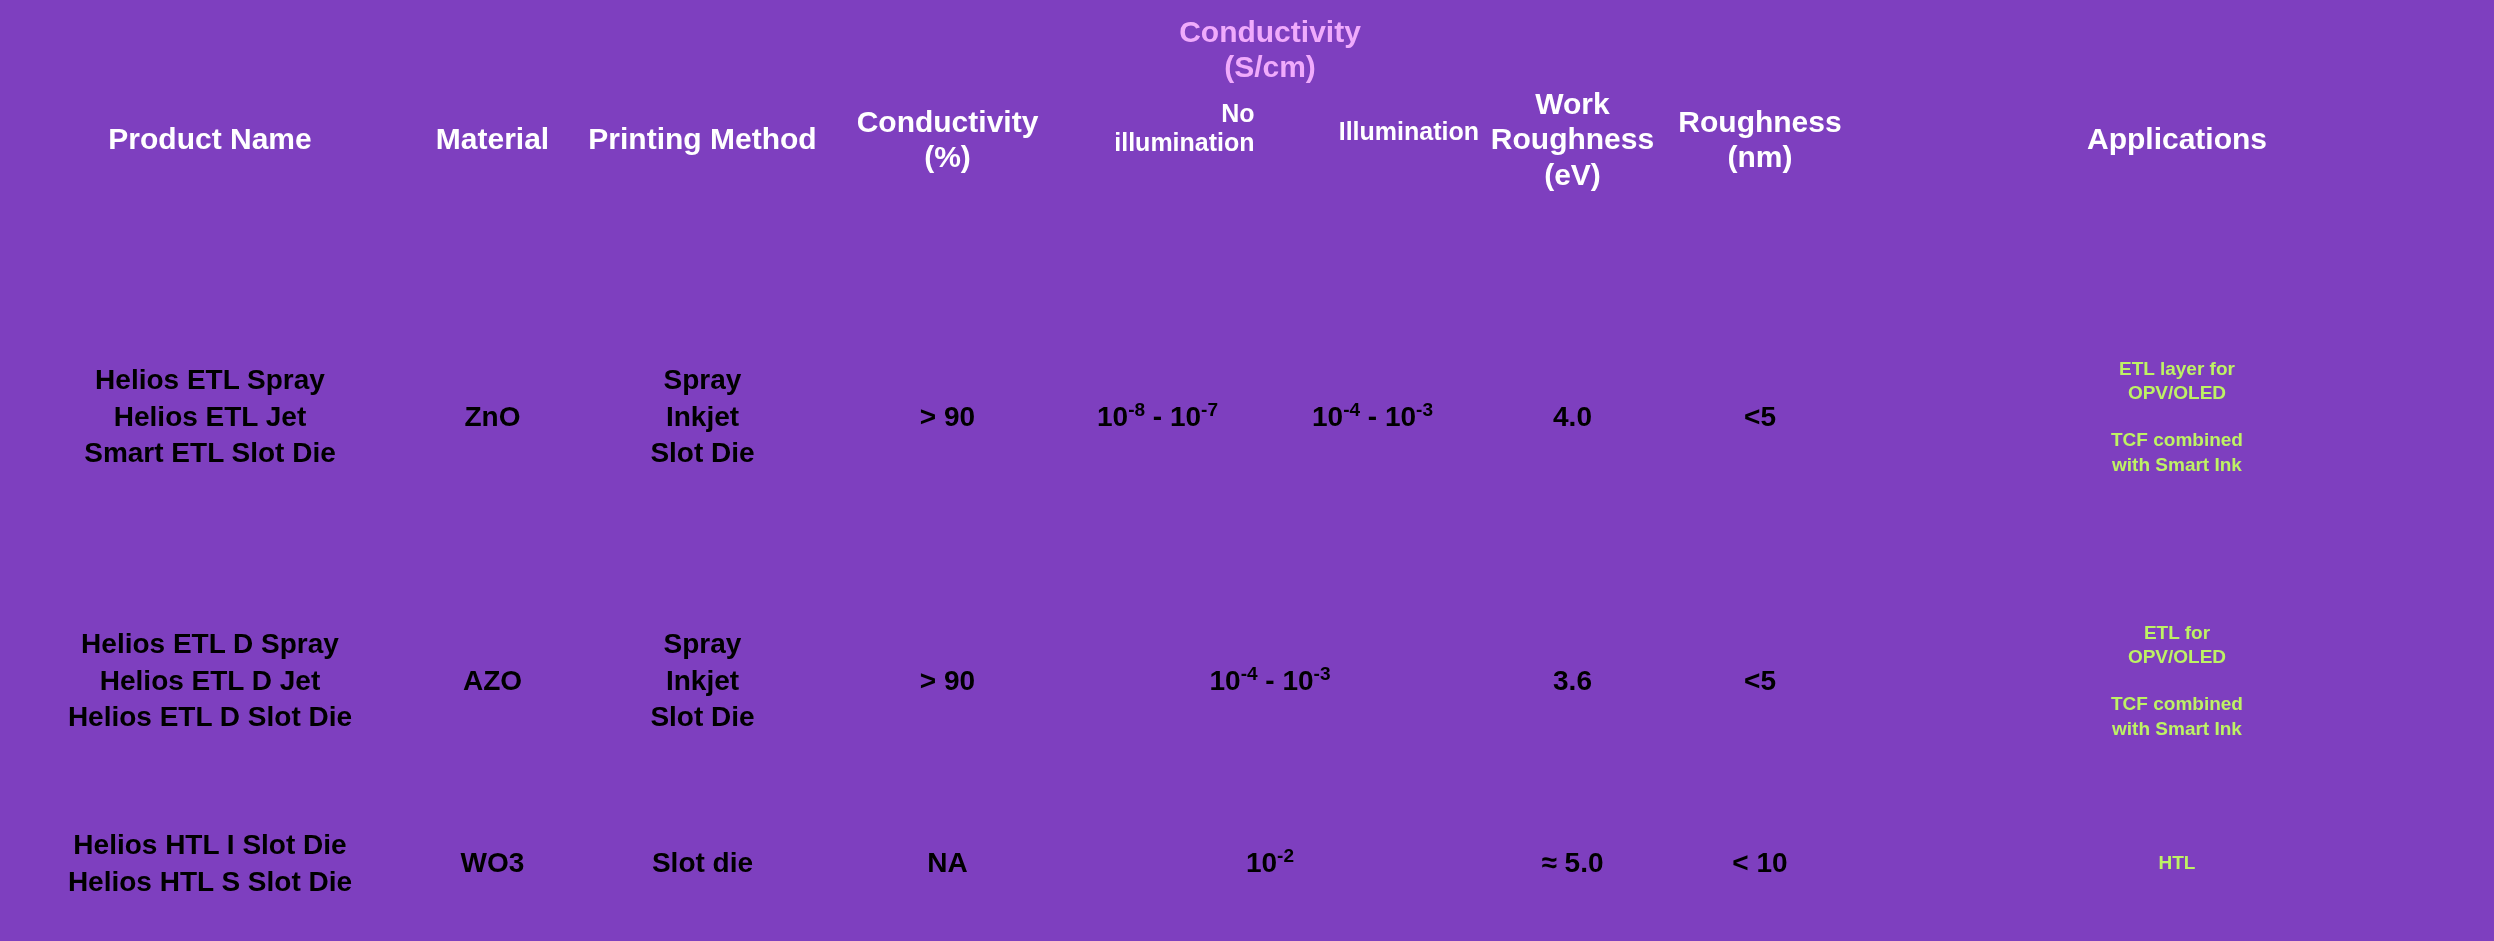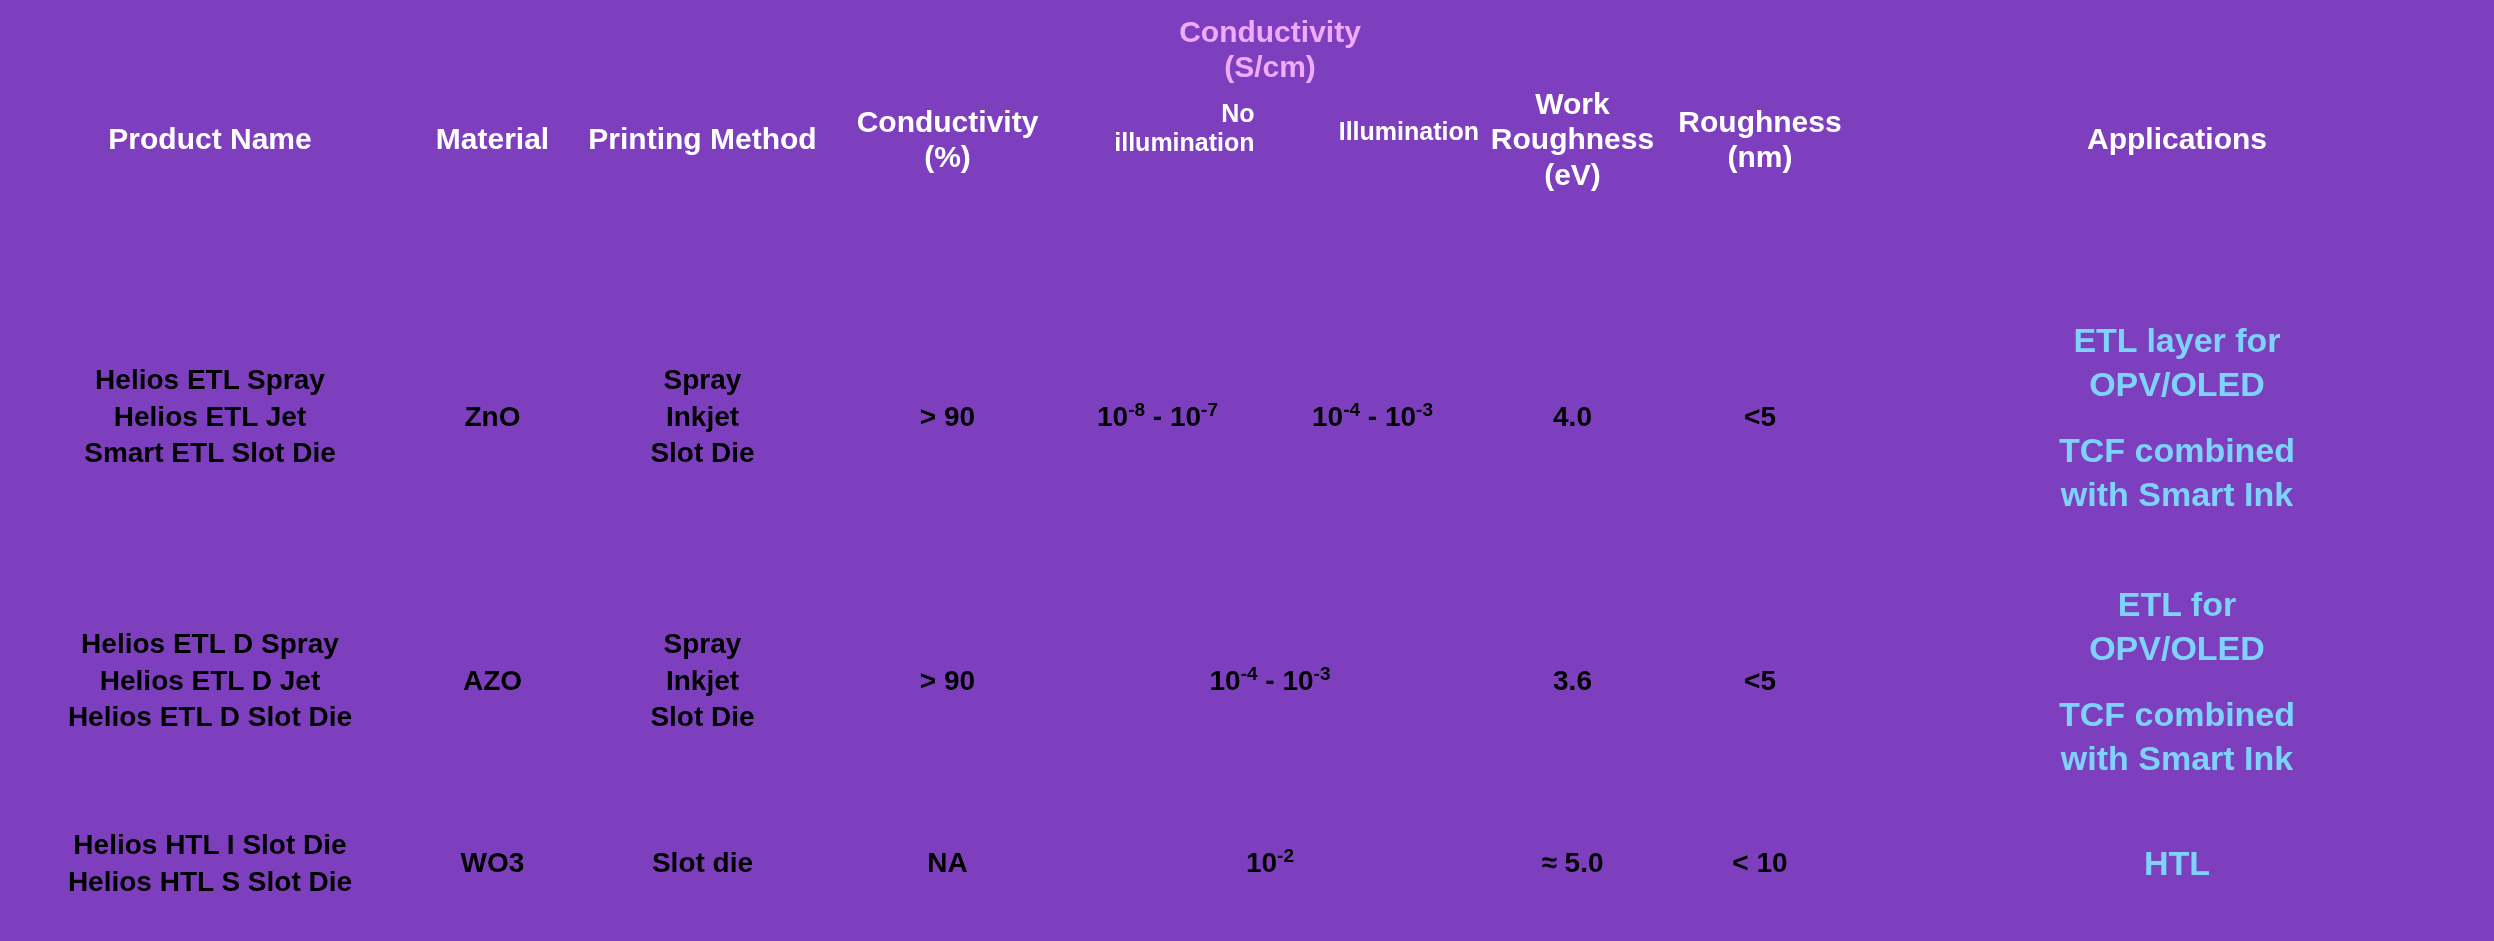--- a/index.html
+++ b/index.html
@@ -54,23 +54,23 @@
   }
   
   .cell {
     color: #000000;
     font-weight: bold;
     font-size: 28px;
     line-height: 1.30;
     padding: 10px 8px;
   }
   .cell-app {
-    color: #7dd3fc;
-    font-weight: bold;
-    font-size: 34px;
+    color: #bef264;
+    font-weight: bold;
+    font-size: 19px;
     line-height: 1.30;
     padding: 10px 8px;
   }
   .cell sup {
     font-size: 0.68em;
     vertical-align: super;
     line-height: 0;
   }
   .gap {
     display: block;

